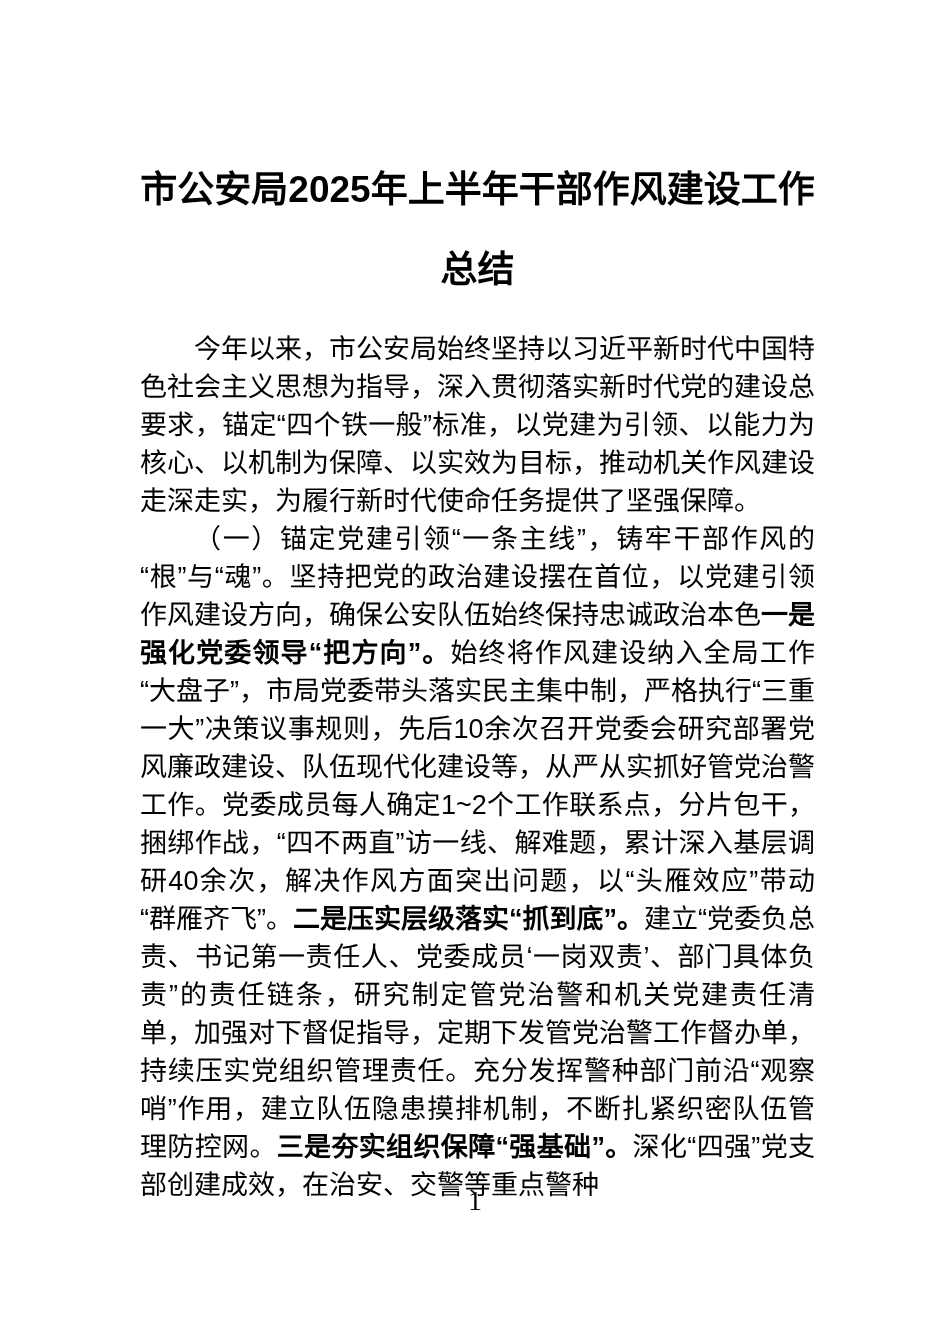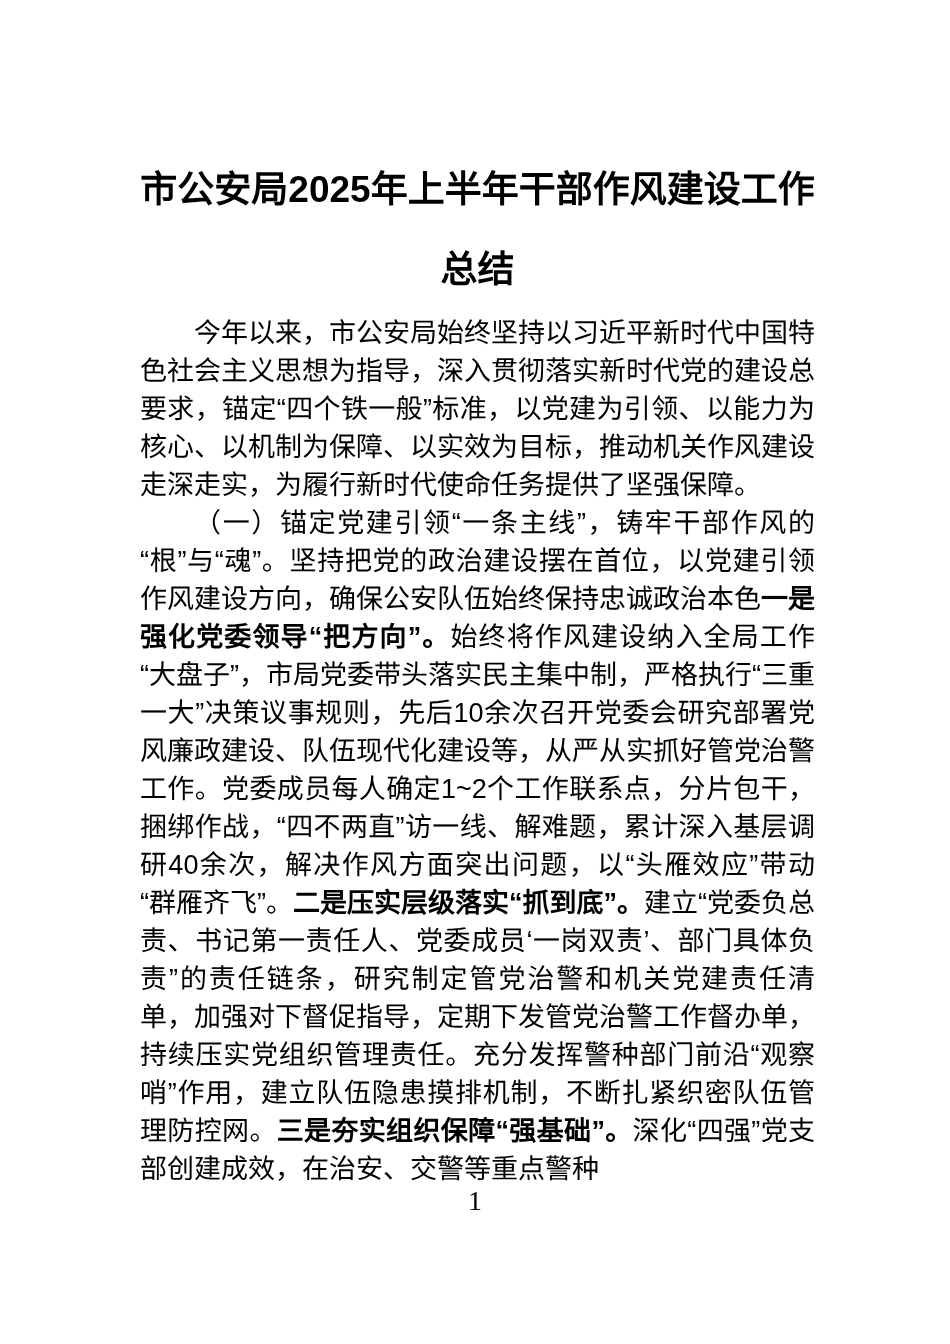--- a/index.html
+++ b/index.html
@@ -20,21 +20,21 @@
   }
   .doc-title {
     margin: 0;
     font-size: 37px;
     font-weight: bold;
     line-height: 80px;
     text-align: center;
     color: #000000;
   }
   .doc-body {
-    margin-top: 4px;
+    margin-top: 20px;
   }
   .doc-body p {
     margin: 0;
     font-size: 27px;
     line-height: 38px;
     text-align: justify;
     text-indent: 2em;
     color: #000000;
     word-break: break-all;
   }

